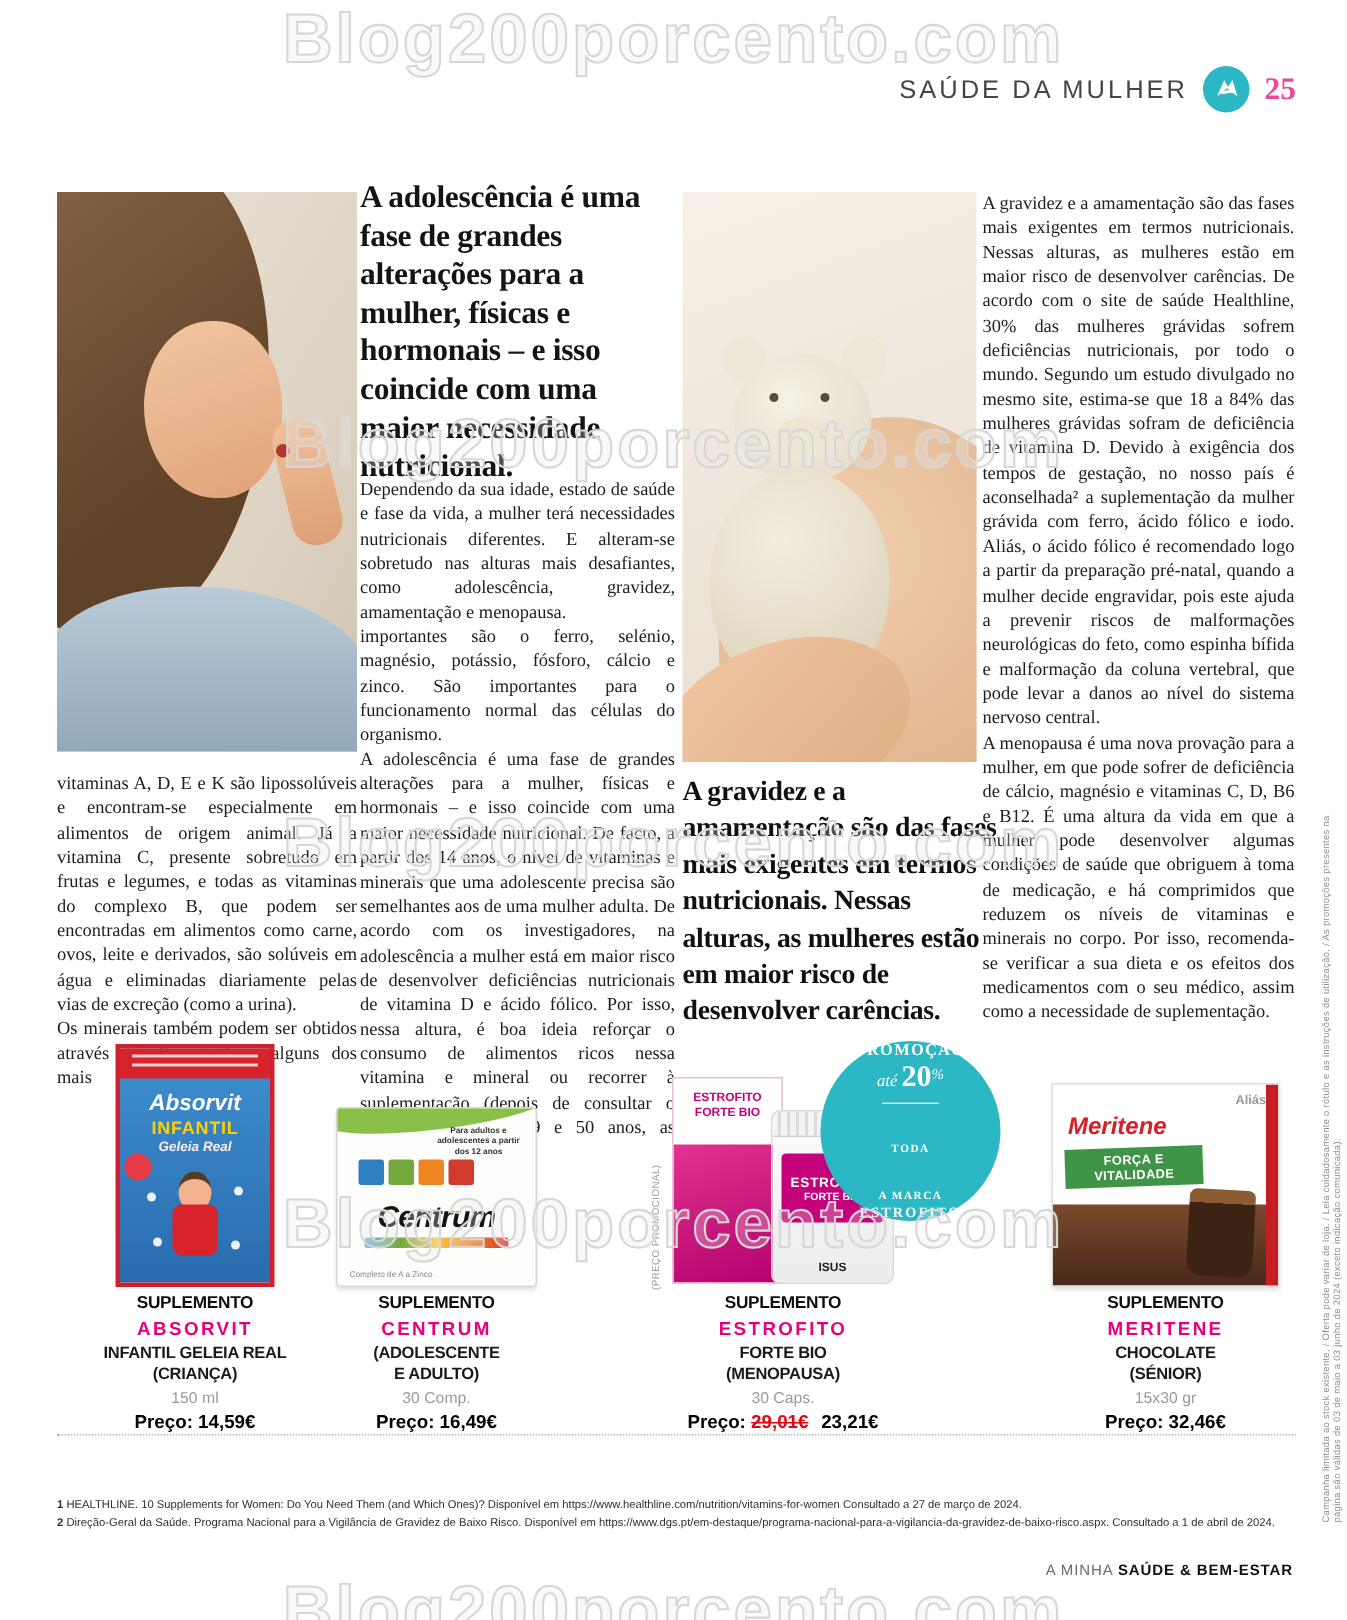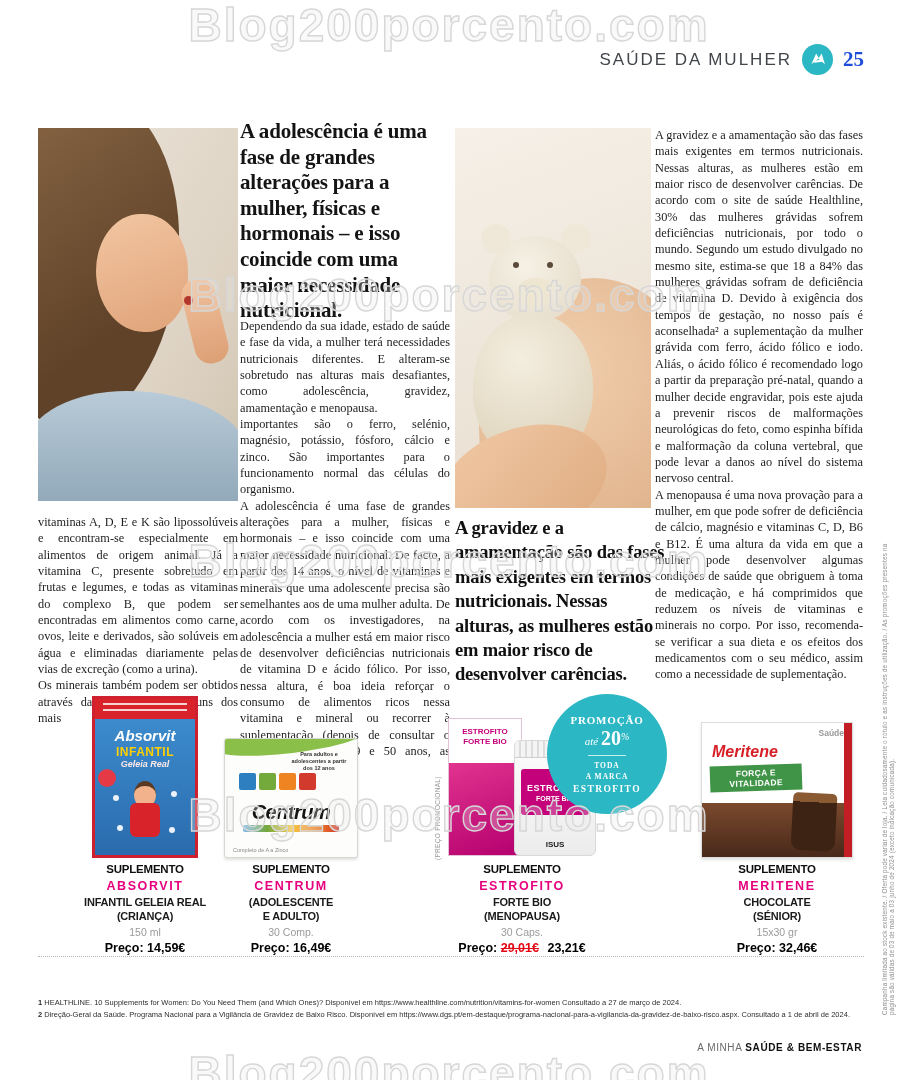--- a/index.html
+++ b/index.html
@@ -8,21 +8,21 @@
 
   
   .watermark{position:absolute;left:50%;transform:translateX(-50%);white-space:nowrap;
     font:800 46px/1 "Liberation Sans",sans-serif;letter-spacing:2px;
     color:rgba(235,235,235,.28);-webkit-text-stroke:1.4px #d7d7d7;z-index:6;pointer-events:none;}
 
   
   .header{position:absolute;top:44px;right:34px;display:flex;align-items:center;gap:10px;z-index:3;}
   .section-title{font:400 17px/1 "Liberation Sans",sans-serif;color:#42464b;letter-spacing:2px;}
   .logo{width:31px;height:31px;border-radius:50%;background:#2bb7c3;display:flex;align-items:center;justify-content:center;}
-  .page-num{font:800 21px/1 "Liberation Serif",serif;color:#1d4ed8;}
+  .page-num{font:800 21px/1 "Liberation Serif",serif;color:#ec4899;}
 
   
   .photo{position:absolute;overflow:hidden;z-index:1;}
   .photo-left{left:38px;top:128px;width:200px;height:373px;background:linear-gradient(120deg,#ece5db,#dcd1c1 70%,#cfc2ae);}
   .hair{position:absolute;left:-45px;top:-30px;width:185px;height:330px;border-radius:46% 54% 50% 50%;
         background:linear-gradient(135deg,#8a6746,#5f4228 70%);transform:rotate(8deg);}
   .face{position:absolute;left:58px;top:86px;width:92px;height:118px;border-radius:50% 50% 46% 54%;
         background:linear-gradient(160deg,#f2c6a2,#e0a379);}
   .hand{position:absolute;left:150px;top:150px;width:34px;height:86px;border-radius:16px;
         background:linear-gradient(#f0c09b,#dda076);transform:rotate(-14deg);}
@@ -50,21 +50,21 @@
   .bodycol{position:absolute;text-align:justify;font:400 12.3px/1.33 "Liberation Serif",serif;color:#1d1d1d;z-index:2;}
   .bodycol p{margin:0;}
   .col-left{left:38px;top:514px;width:200px;}
   .col-mid{left:240px;top:318px;width:210px;}
   .col-right{left:655px;top:127px;width:208px;}
   .pull-quote{position:absolute;left:455px;top:516px;width:210px;z-index:2;
         font:800 18.5px/1.32 "Liberation Serif",serif;color:#101010;letter-spacing:-.2px;}
 
   
   .product{position:absolute;top:698px;height:260px;z-index:2;}
-  .p1{left:47px;width:196px;} .p2{left:196px;width:190px;} .p3{left:424px;width:196px;} .p4{left:682px;width:190px;}
+  .p1{left:32px;width:196px;} .p2{left:196px;width:190px;} .p3{left:424px;width:196px;} .p4{left:682px;width:190px;}
   .p-img-wrap{height:160px;display:flex;align-items:flex-end;justify-content:center;position:relative;}
   .caption{margin-top:4px;text-align:center;font-family:"Liberation Sans",sans-serif;}
   .kicker{font-weight:700;font-size:11.5px;line-height:1.3;color:#0e0e0e;letter-spacing:-.2px;}
   .brand{font-weight:800;font-size:12.5px;line-height:1.45;color:#e6007e;letter-spacing:1.6px;}
   .pname{font-weight:700;font-size:11px;line-height:1.3;color:#1a1a1a;letter-spacing:-.2px;}
   .qty{font-size:10.5px;color:#9a9a9a;margin-top:2px;}
   .price{font-weight:700;font-size:12.5px;color:#000;margin-top:3px;}
   .old{color:#e30613;text-decoration:line-through;margin-right:5px;}
 
   
@@ -113,21 +113,21 @@
   .mer-stripe{position:absolute;right:0;top:0;width:8px;height:100%;background:#c41e25;}
 
   
   .promo{position:absolute;left:547px;top:694px;width:120px;height:120px;border-radius:50%;background:#2bb7c3;z-index:4;
         display:flex;flex-direction:column;align-items:center;justify-content:center;color:#fff;text-align:center;}
   .promo-title{font:800 11px "Liberation Serif",serif;letter-spacing:.8px;}
   .promo-val{font:400 italic 11px "Liberation Serif",serif;margin-top:1px;}
   .promo-val b{font:800 20px "Liberation Serif",serif;font-style:normal;}
   .promo-val sup{font-size:10px;}
   .promo-div{width:38px;height:1px;background:rgba(255,255,255,.75);margin:5px 0 4px;}
-  .promo-s{font:700 7.5px "Liberation Serif",serif;letter-spacing:1px;line-height:1.5;}
+  .promo-s{font:700 7.5px "Liberation Serif",serif;letter-spacing:1px;line-height:1.5;margin-top:20px;}
   .promo-b{font:800 9.5px "Liberation Serif",serif;letter-spacing:1.4px;margin-top:2px;}
 
   .vert-note{position:absolute;left:434px;top:742px;height:118px;writing-mode:vertical-rl;transform:rotate(180deg);
         font:400 6.5px "Liberation Sans",sans-serif;color:#9a9a9a;letter-spacing:.3px;z-index:2;}
   .side-legal{position:absolute;right:3px;top:540px;height:475px;writing-mode:vertical-rl;transform:rotate(180deg);
         font:400 6.3px "Liberation Sans",sans-serif;color:#8d8d8d;letter-spacing:.2px;z-index:2;}
 
   .dotted-rule{position:absolute;left:38px;right:34px;top:956px;border-top:1px dotted #b8b8b8;}
   .footnotes{position:absolute;left:38px;top:966px;width:824px;font:400 7.5px/1.55 "Liberation Sans",sans-serif;color:#2e2e2e;margin-top:31px;}
   .footnotes b{font-weight:700;}
@@ -300,21 +300,21 @@
     </div>
     <div class="promo-div"></div>
     <div class="promo-s">TODA</div>
     <div class="promo-s">A MARCA</div>
     <div class="promo-b">ESTROFITO</div>
   </div>
 
   <div class="product p4">
     <div class="p-img-wrap">
       <div class="mer-box">
-        <div class="mer-nestle">Saúde</div>
+        <div class="mer-nestle">Aliás</div>
         <div class="mer-brand">Meritene</div>
         <div class="mer-banner">FORÇA E VITALIDADE</div>
         <div class="mer-choco"></div>
         <div class="mer-glass"></div>
         <div class="mer-stripe"></div>
       </div>
     </div>
     <div class="caption">
       <div class="kicker">SUPLEMENTO</div>
       <div class="brand">MERITENE</div>

